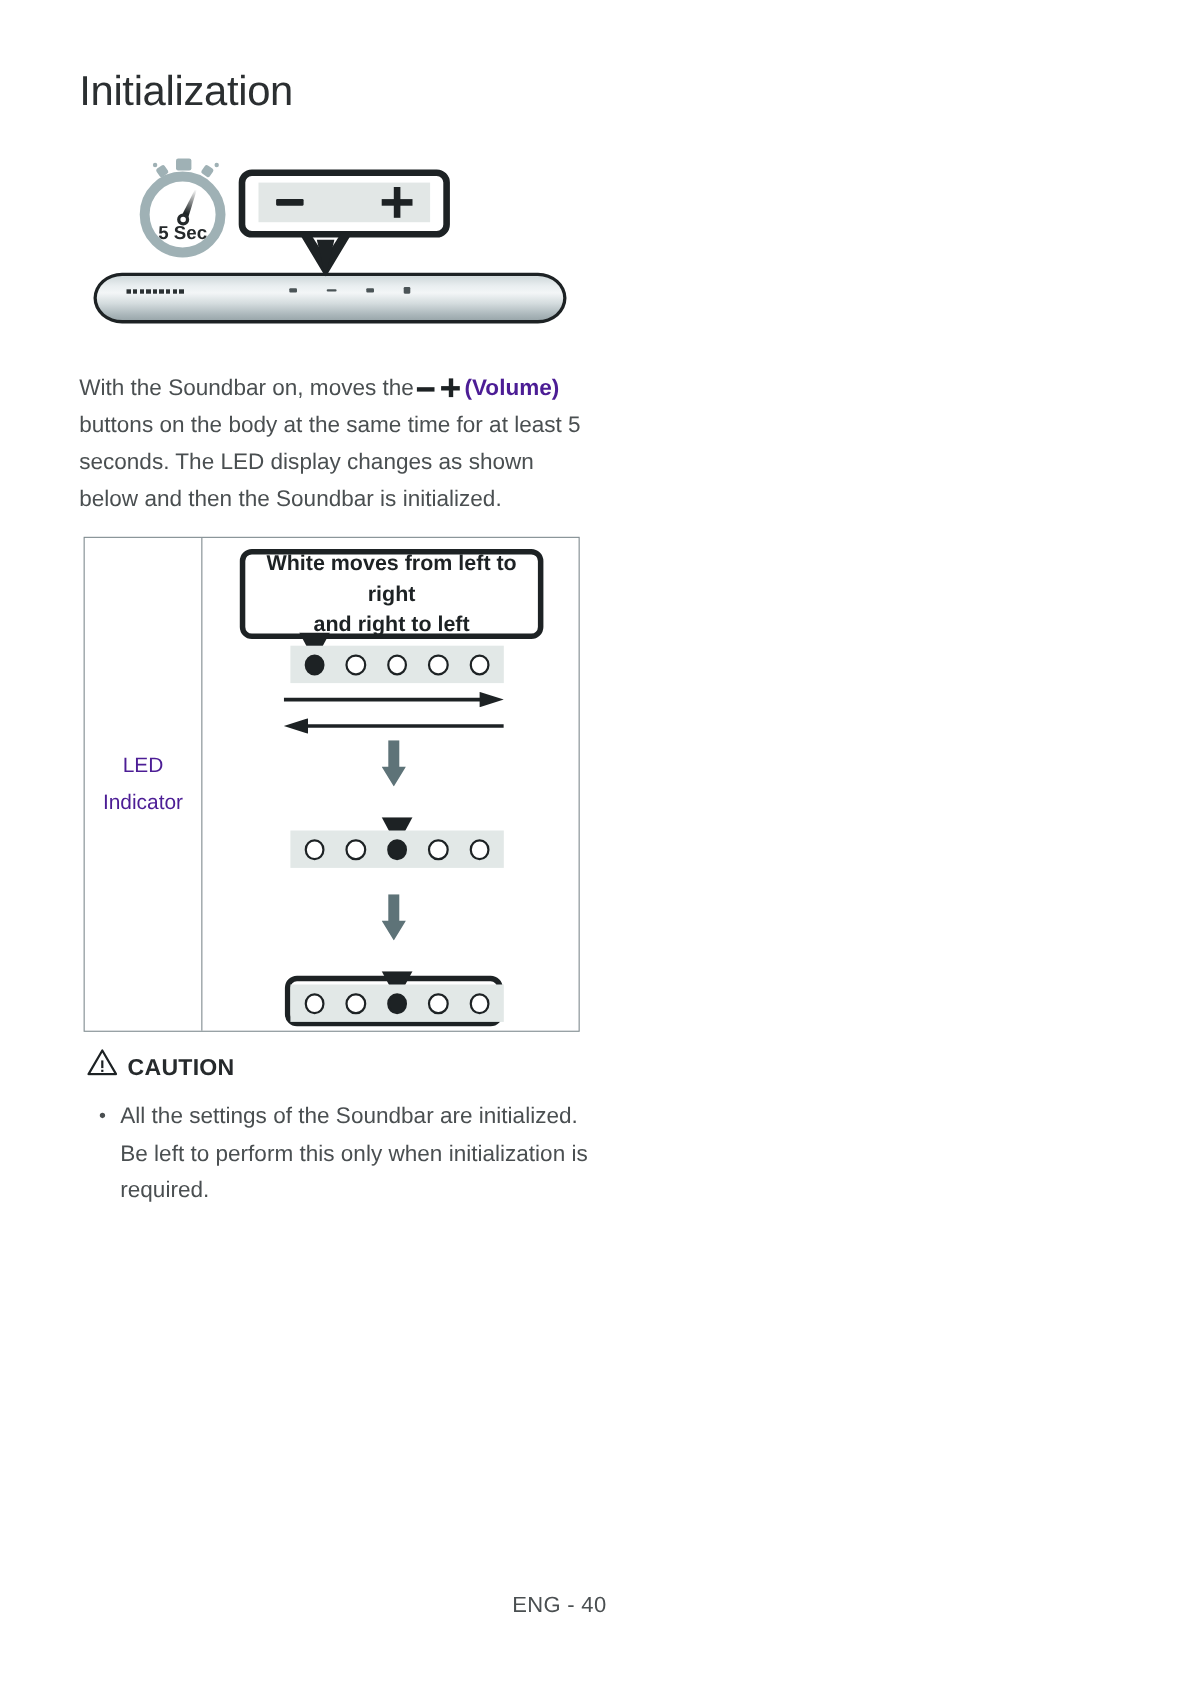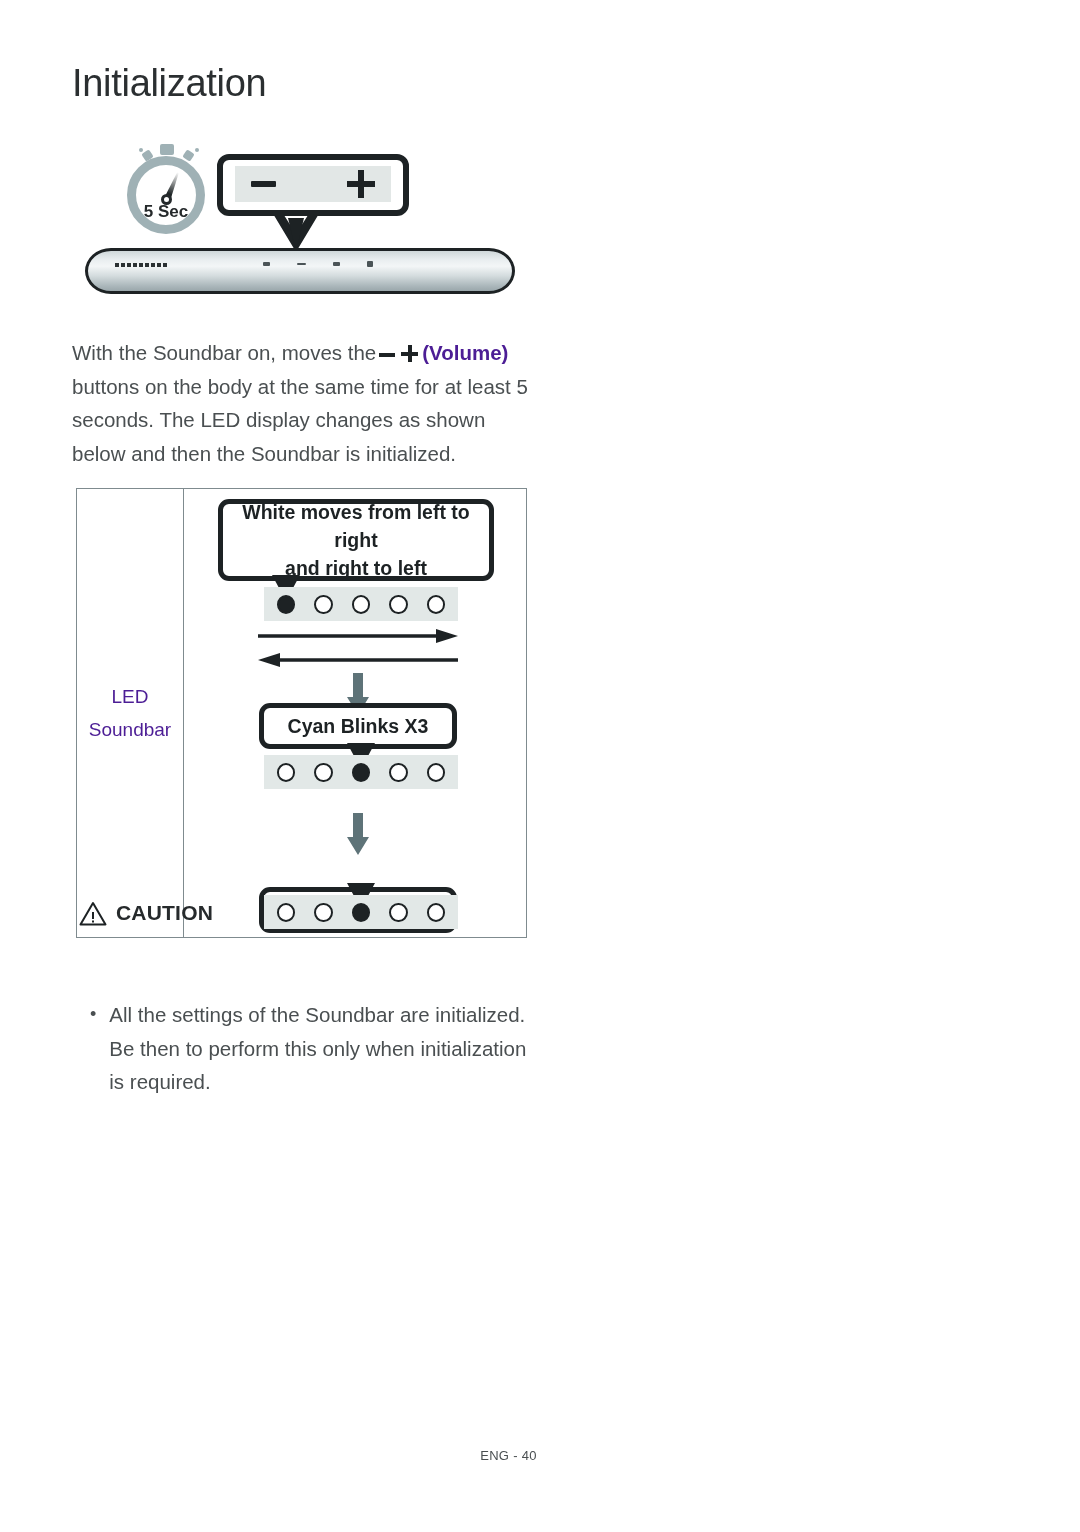--- a/index.html
+++ b/index.html
@@ -339,23 +339,23 @@
     width: 22px;
     height: 42px;
   }
   .varrow-1 { left: 163px; top: 184px; }
   .varrow-2 { left: 163px; top: 324px; }
 
   
   .caution-head {
     position: absolute;
     left: 79px;
-    top: 901px;
-    display: flex;
-    align-items: flex-start;
+    top: 953px;
+    display: flex;
+    align-items: flex-end;
     gap: 9px;
   }
   .caution-title {
     font-size: 21px;
     font-weight: bold;
     letter-spacing: 0.2px;
     color: #262a2c;
   }
   .caution-list {
     position: absolute;
@@ -376,21 +376,21 @@
     color: #4a4f51;
   }
 
   
   .footer {
     position: absolute;
     left: 0;
     top: 1448px;
     width: 1017px;
     text-align: center;
-    font-size: 13px;
+    font-size: 20px;
     color: #4a4f51;
     letter-spacing: 0.3px;
   }
 </style>
 </head>
 <body>
 
 <div class="page-title">Initialization</div>
 
 <div class="hero">
@@ -433,21 +433,21 @@
 
 <div class="para">
   <span>With the Soundbar on, moves the</span><span class="ip-minus"></span><span class="ip-plus"></span><b>(Volume)</b>
   <span>buttons on the body at the same time for at least 5 seconds. The LED display changes as shown below and then the Soundbar is initialized.</span>
 </div>
 
 <div class="diagram">
 
   <div class="diagram-label-cell">
     <span>LED</span>
-    <span>Soundbar</span>
+    <span>Indicator</span>
   </div>
 
   <div class="diagram-body">
 
     <div class="bubble bubble-1">
       <span class="line">White moves from left to right</span>
       <span class="line">and right to left</span>
     </div>
     <div class="bubble-tail" style="left:86px; top:86px;">
       <svg width="32" height="26" viewBox="0 0 32 26">
@@ -474,23 +474,20 @@
         <path d="M0 7 L22 0 L22 14 Z" fill="#1d2224"></path>
       </svg>
     </div>
 
     <div class="varrow varrow-1">
       <svg width="22" height="42" viewBox="0 0 22 42">
         <path d="M6 0 H16 V24 H22 L11 42 L0 24 H6 Z" fill="#5e7378"></path>
       </svg>
     </div>
 
-    <div class="bubble bubble-2">
-      <span class="line">Cyan Blinks X3</span>
-    </div>
     <div class="bubble-tail" style="left:161px; top:254px;">
       <svg width="32" height="26" viewBox="0 0 32 26">
         <path d="M2 0 L16 26 L30 0 Z" fill="#1d2224"></path>
       </svg>
     </div>
     <div class="led-row led-row-2">
       <div class="led"></div>
       <div class="led"></div>
       <div class="led on"></div>
       <div class="led"></div>
@@ -529,17 +526,17 @@
       <rect x="13" y="11" width="2" height="7" fill="#1d2224"></rect>
       <rect x="13" y="19.5" width="2" height="2" fill="#1d2224"></rect>
     </svg>
   </span>
   <span class="caution-title">CAUTION</span>
 </div>
 
 <div class="caution-list">
   <div class="caution-item">
     <span class="caution-bullet">•</span>
-    <span>All the settings of the Soundbar are initialized. Be then to perform this only when initialization is required.</span>
+    <span>All the settings of the Soundbar are initialized. Be left to perform this only when initialization is required.</span>
   </div>
 </div>
 
 <div class="footer">ENG - 40</div>
 
 </body></html>

